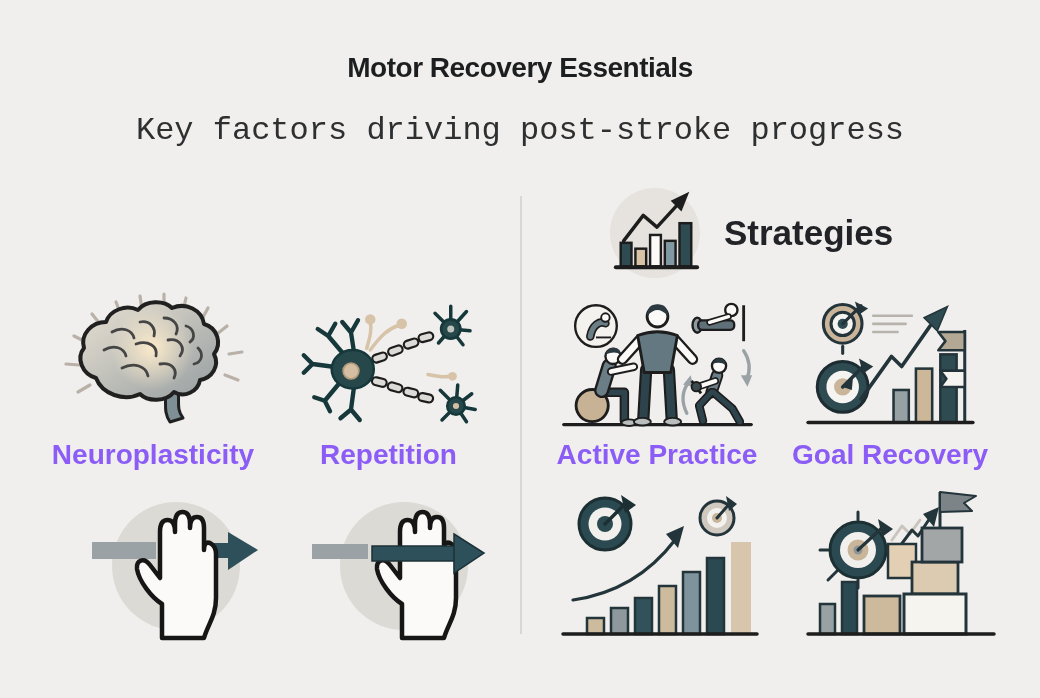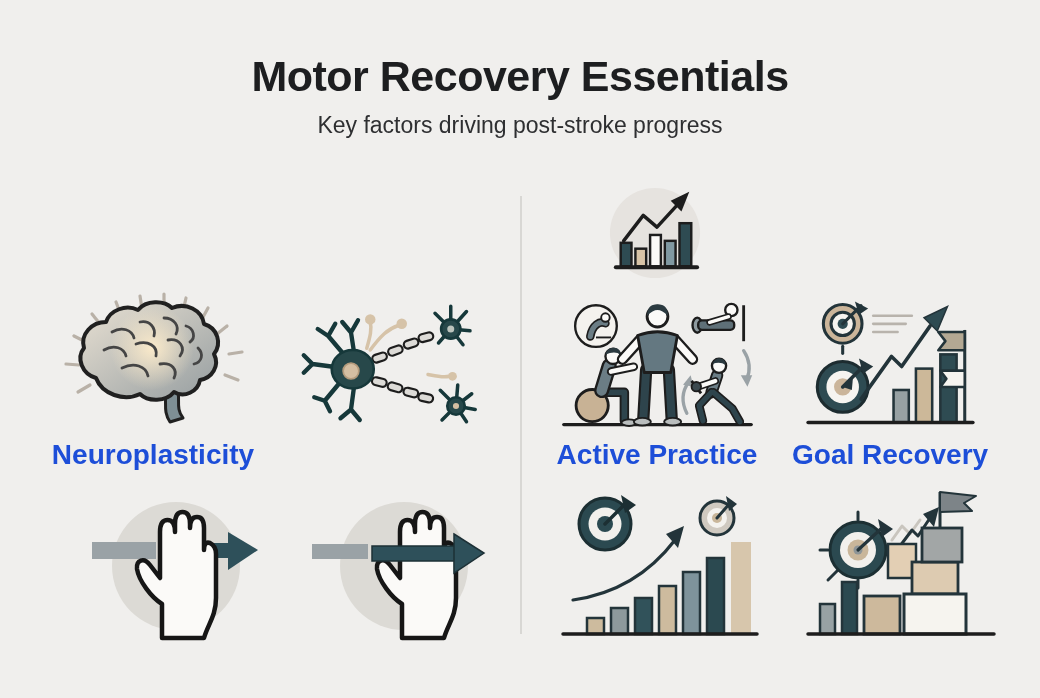--- a/index.html
+++ b/index.html
@@ -4,36 +4,36 @@
 <style>
   html,body{margin:0;padding:0;}
   .canvas{
     position:relative;width:1040px;height:698px;overflow:hidden;
     background:#f0efed;
     font-family:"Liberation Sans","DejaVu Sans",sans-serif;
     color:#1e1f21;
   }
   .title{
     position:absolute;left:0;top:52px;width:1040px;text-align:center;
-    font-size:43px;font-weight:800;letter-spacing:-0.5px;color:#1d1e20;
+    font-size:28px;font-weight:800;letter-spacing:-0.5px;color:#1d1e20;
   }
   .subtitle{
     position:absolute;left:0;top:112px;width:1040px;text-align:center;
-    font-size:23px;font-weight:400;color:#2e2f31;
+    font-size:32px;font-weight:400;color:#2e2f31;font-family:Liberation Mono, monospace;
   }
   .col-header{position:absolute;display:flex;align-items:center;gap:20px;}
   .col-header .hicon{flex:0 0 auto;}
   .col-header .hlabel{font-size:35px;font-weight:800;color:#222326;}
   .mech-header{left:95px;top:180px;}
   .strat-header{left:606px;top:184px;}
   .divider{position:absolute;left:520px;top:196px;width:2px;height:438px;background:#d8d7d4;}
   .icon-abs{position:absolute;}
   .cell-label{
     position:absolute;top:437px;height:36px;text-align:center;
-    font-size:28px;font-weight:800;color:#1d4ed8;line-height:36px;white-space:nowrap;
+    font-size:28px;font-weight:800;color:#8b5cf6;line-height:36px;white-space:nowrap;
   }
   .lbl-neuro{left:40px;width:226px;}
   .lbl-rep{left:286px;width:205px;}
   .lbl-active{left:552px;width:210px;}
   .lbl-goal{left:792px;width:196px;}
 </style>
 </head>
 <body>
 
 <div class="canvas">
@@ -47,20 +47,21 @@
       <circle cx="50" cy="50" r="46" fill="#e6e3df"></circle>
       <rect x="15" y="60" width="11" height="24" fill="#2e4b52" stroke="#1d1d1d" stroke-width="2.5"></rect>
       <rect x="30" y="66" width="11" height="18" fill="#d8c3a6" stroke="#1d1d1d" stroke-width="2.5"></rect>
       <rect x="45" y="52" width="11" height="32" fill="#fbfaf8" stroke="#1d1d1d" stroke-width="2.5"></rect>
       <rect x="60" y="58" width="11" height="26" fill="#8099a2" stroke="#1d1d1d" stroke-width="2.5"></rect>
       <rect x="75" y="40" width="12" height="44" fill="#2e4b52" stroke="#1d1d1d" stroke-width="2.5"></rect>
       <line x1="10" y1="85" x2="93" y2="85" stroke="#1d1d1d" stroke-width="4" stroke-linecap="round"></line>
       <polyline points="18,58 38,32 52,44 74,20" fill="none" stroke="#1d1d1d" stroke-width="3.5" stroke-linecap="round" stroke-linejoin="round"></polyline>
       <polygon points="66,17 85,8 77,28" fill="#1d1d1d"></polygon>
     </svg>
+    <div class="hlabel">Strategies</div>
   </div>
 
   <div class="divider"></div>
 
   <svg class="icon-abs" style="left:52px;top:292px;" width="210" height="142" viewBox="0 0 210 142">
     <defs>
       <linearGradient id="brainGrad" x1="0" y1="0" x2="1" y2="1">
         <stop offset="0" stop-color="#e9e1d3"></stop>
           <stop offset="1" stop-color="#959da0"></stop>
       </linearGradient>
@@ -203,20 +204,21 @@
     <rect x="136" y="60" width="16" height="67" fill="#2e4b52" stroke="#23343a" stroke-width="2.5"></rect>
     <polyline points="58,104 88,62 98,72 126,32" fill="none" stroke="#23343a" stroke-width="3.5" stroke-linecap="round" stroke-linejoin="round"></polyline>
     <polygon points="120,24 143,13 133,37" fill="#2e4b52" stroke="#23343a" stroke-width="1.5"></polygon>
     <line x1="160" y1="36" x2="160" y2="127" stroke="#23343a" stroke-width="3"></line>
     <polygon points="160,38 134,38 141,47 134,56 160,56" fill="#b3a893" stroke="#23343a" stroke-width="2.5" stroke-linejoin="round"></polygon>
     <polygon points="160,76 136,76 142,84 136,92 160,92" fill="#f6f4f0" stroke="#23343a" stroke-width="2.5" stroke-linejoin="round"></polygon>
     <line x1="6" y1="127" x2="168" y2="127" stroke="#1d1d1d" stroke-width="3.5" stroke-linecap="round"></line>
   </svg>
 
   <div class="cell-label lbl-neuro">Neuroplasticity</div>
+  <div class="cell-label lbl-rep">Repetition</div>
   <div class="cell-label lbl-active">Active Practice</div>
   <div class="cell-label lbl-goal">Goal Recovery</div>
 
   <svg class="icon-abs" style="left:88px;top:486px;" width="175" height="155" viewBox="0 0 175 155">
     <circle cx="88" cy="80" r="64" fill="#dcdad5"></circle>
     <rect x="4" y="56" width="64" height="17" fill="#9aa2a6"></rect>
     <rect x="118" y="57" width="26" height="15" fill="#2e505a"></rect>
     <polygon points="140,46 170,64 140,84" fill="#2e505a"></polygon>
     <path d="M74,152 L74,118 C63,111 51,95 49,83 C48,74 56,71 62,79 L72,92 L72,46 Q72,34 79.5,34 Q87,34 87,46 L87,38 Q87,26 94.5,26 Q102,26 102,38 L102,42 Q102,31 109,31 Q116,31 116,42 L116,64 Q116,55 122,57 Q128,60 128,68 L128,112 C128,130 120,138 116,152 Z" fill="#fbfaf8" stroke="#161616" stroke-width="4.5" stroke-linejoin="round"></path>
   </svg>

